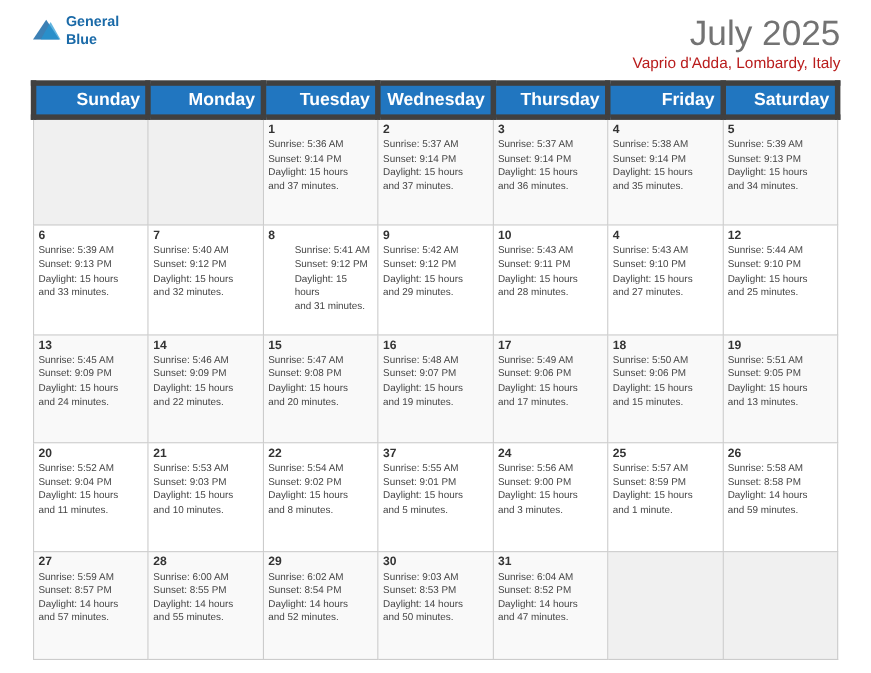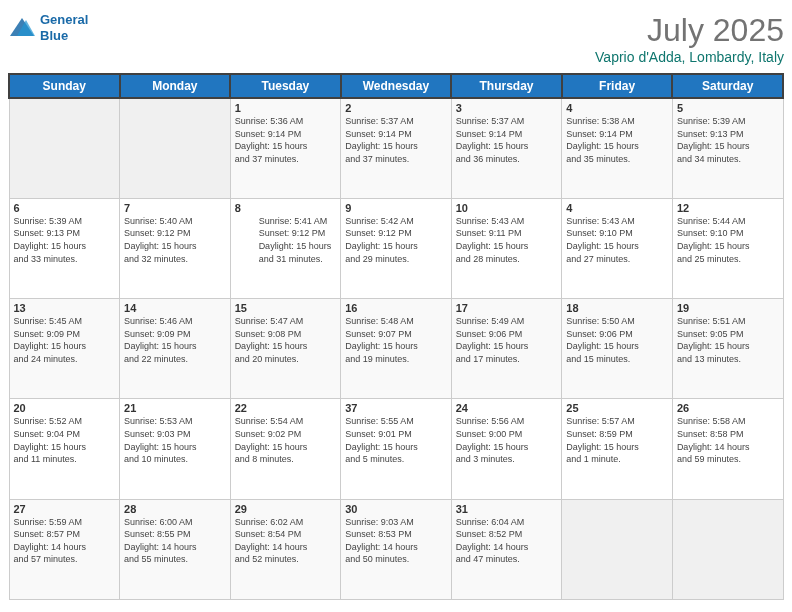--- a/index.html
+++ b/index.html
@@ -6,21 +6,21 @@
     body {
       width: 792px;
       height: 612px;
       font-family: Arial, sans-serif;
       background: #fff;
       overflow: hidden;
     }
     .page {
       width: 792px;
       height: 612px;
-      padding: 12px 8px;
+      padding: 12px 28px;
       display: flex;
       flex-direction: column;
     }
     .header {
       display: flex;
       justify-content: space-between;
       align-items: flex-start;
       margin-bottom: 8px;
     }
     .logo {
@@ -44,35 +44,35 @@
     .title-block {
       text-align: right;
     }
     .month-title {
       font-size: 32px;
       color: #737373;
       font-weight: normal;
     }
     .location {
       font-size: 14px;
-      color: #0f766e;
+      color: #b91c1c;
     }
     .calendar-table {
       width: 100%;
       border-collapse: collapse;
       flex: 1;
       font-size: 9.5px;
     }
     .calendar-table thead th {
       background: #2176c0;
       color: #fff;
       padding: 4px 5px;
-      text-align: center;
-      font-size: 12px;
-      border: 2px solid #404040;
+      text-align: right;
+      font-size: 16px;
+      border: 5px solid #404040;
     }
     .calendar-table tbody td {
       border: 1px solid #ccc;
       vertical-align: top;
       padding: 3px 4px;
       width: calc(100% / 7);
       height: 82px;
     }
     .calendar-table tbody tr:nth-child(odd) td {
       background: #f9f9f9;

